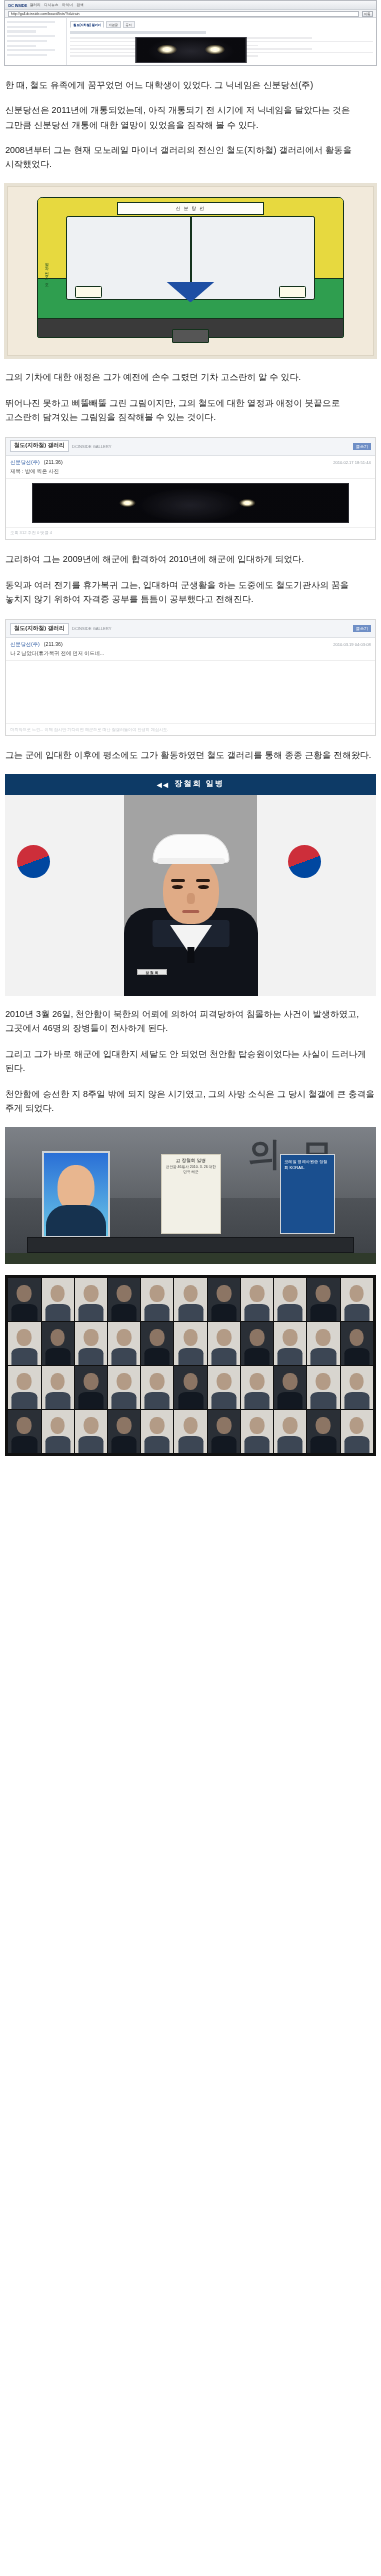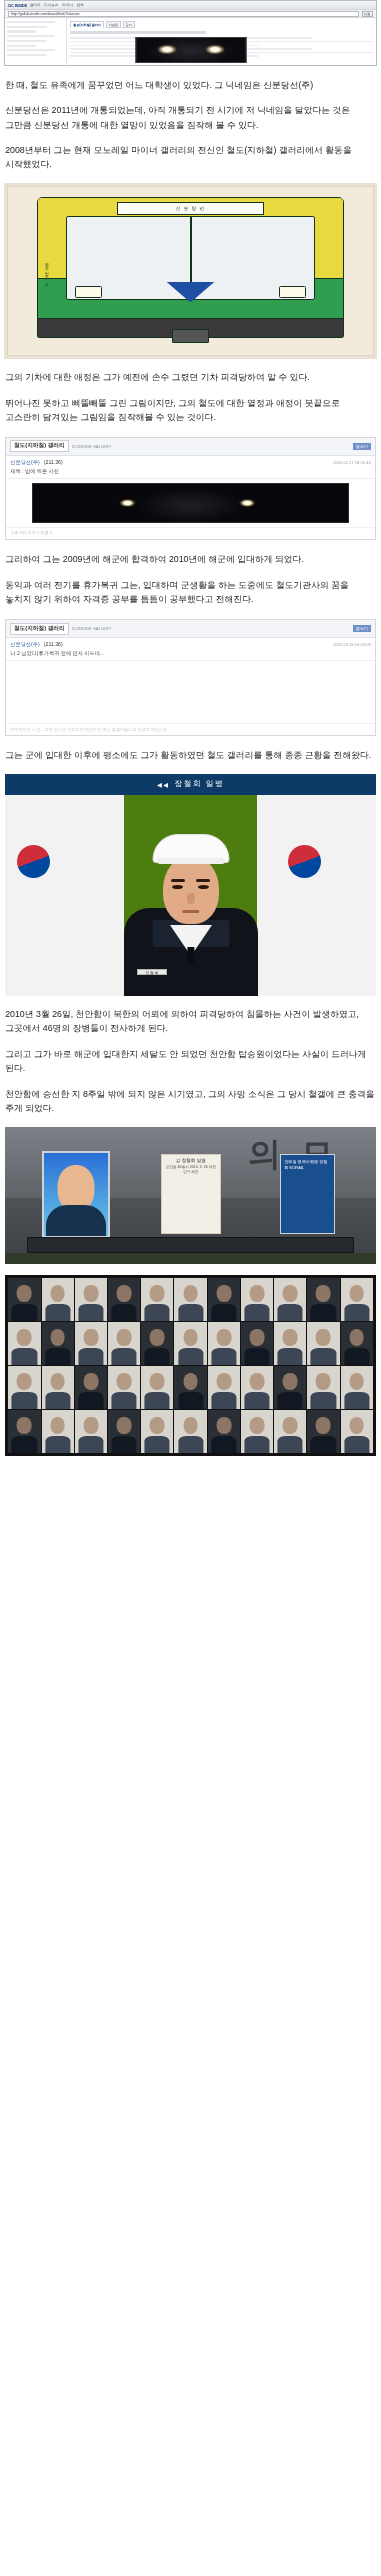--- a/index.html
+++ b/index.html
@@ -210,21 +210,22 @@
     font-size: 4.1px; color: #c2c6cb; padding: 3.1px 4.1px; border-top: 0.5px solid #f0f0f0;
   }
 
   
   .photo-sailor {
     width: calc(100% - 10.3px);
     margin: 11.3px 5.2px;
     height: 222px;
     position: relative;
     overflow: hidden;
-    background: #4d7c0f;
+    background: #a3a3a3;
+    font-weight: bold;
   }
   .ps-flagL, .ps-flagR {
     position: absolute; top: 0; height: 100%; width: 32%;
     background: #f2f2f2;
   }
   .ps-flagL { left: 0; }
   .ps-flagR { right: 0; }
   .ps-flagL::before, .ps-flagR::before {
     content: ""; position: absolute; left: 10%; top: 32%;
     width: 33px; height: 33px; border-radius: 50%;
@@ -441,21 +442,21 @@
           <div class="dw-lamp l"></div>
           <div class="dw-lamp r"></div>
           <div class="dw-skirt"></div>
           <div class="dw-coupler"></div>
           <div class="dw-sidetext">열차 번호 1호</div>
         </div>
       </div>
     </div>
   </div>
 
-  <p class="para">그의 기차에 대한 애정은 그가 예전에 손수 그렸던 기차 피격당하여 알 수 있다.</p>
+  <p class="para">그의 기차에 대한 애정은 그가 예전에 손수 그렸던 기차 고스란히 알 수 있다.</p>
   <p class="para">뛰어나진 못하고 삐뚤빼뚤 그린 그림이지만, 그의 철도에 대한 열정과 애정이 붓끝으로 고스란히 담겨있는 그림임을 짐작해볼 수 있는 것이다.</p>
 
   <div class="postcard">
     <div class="pc-head">
       <span class="pc-title">철도(지하철) 갤러리</span>
       <span class="pc-sub">DCINSIDE GALLERY</span>
       <span class="pc-rightbtn">글쓰기</span>
     </div>
     <div class="pc-meta">
       <span class="nm">신분당선(주)</span>

